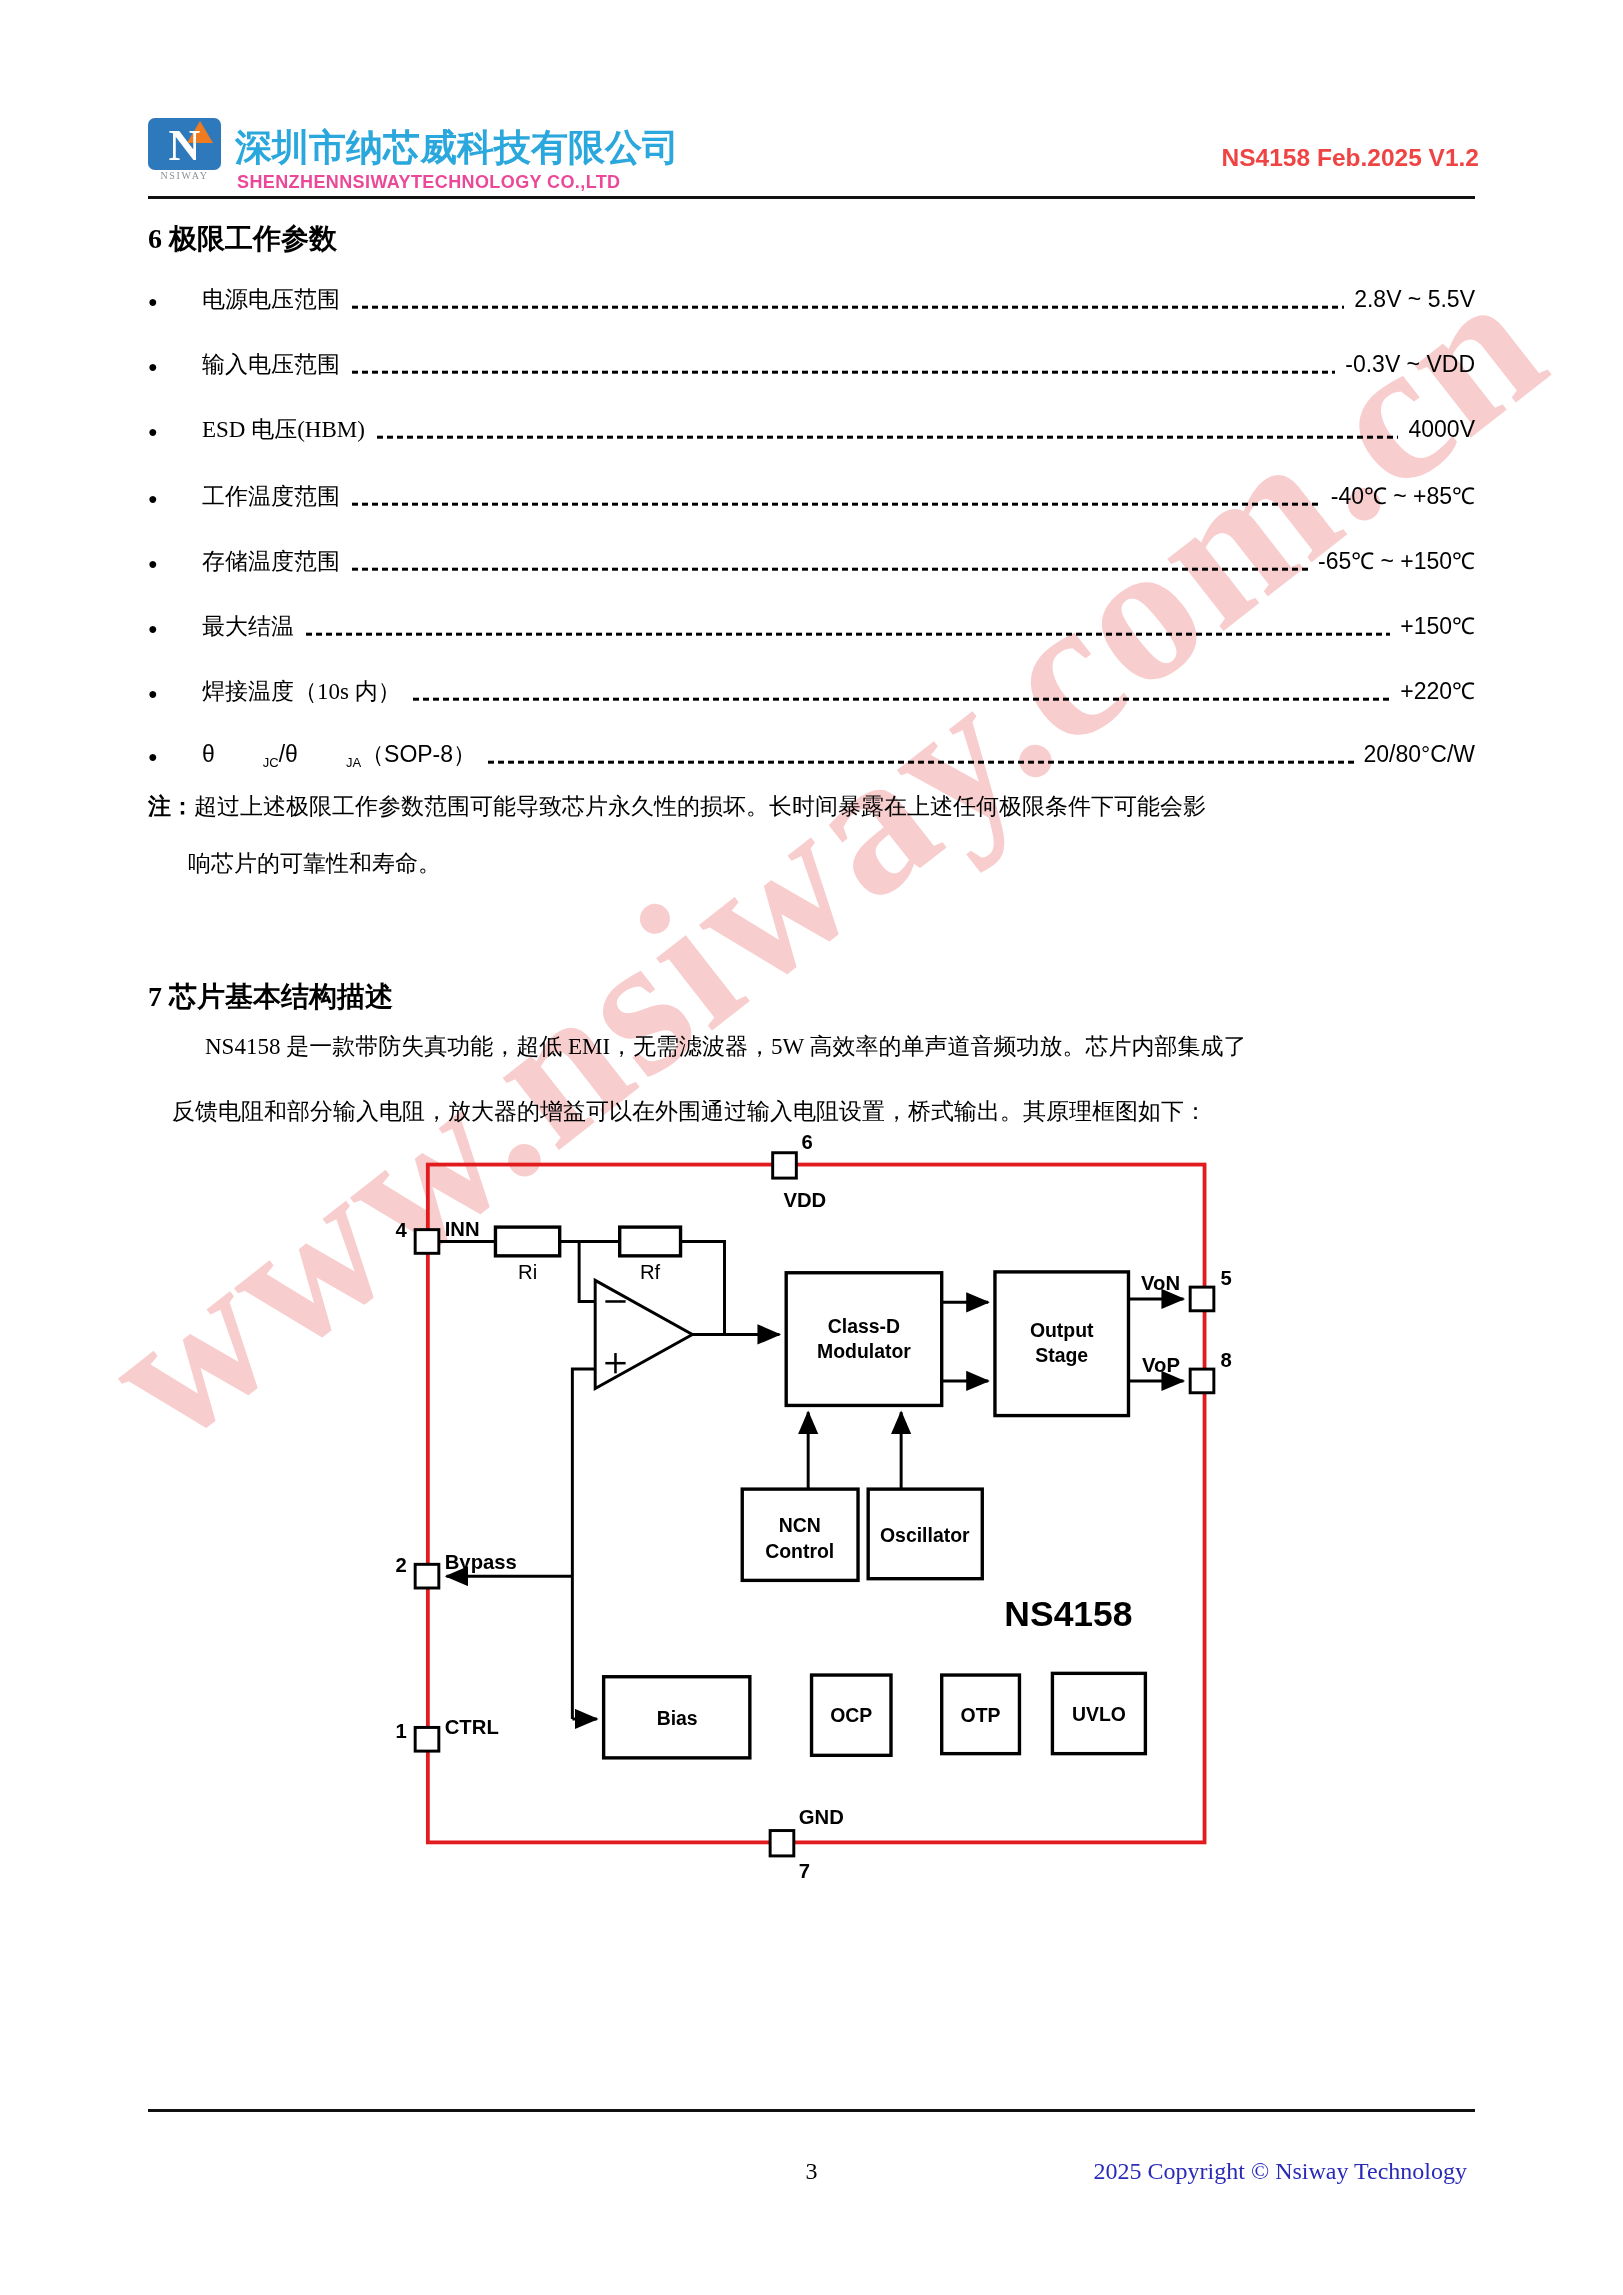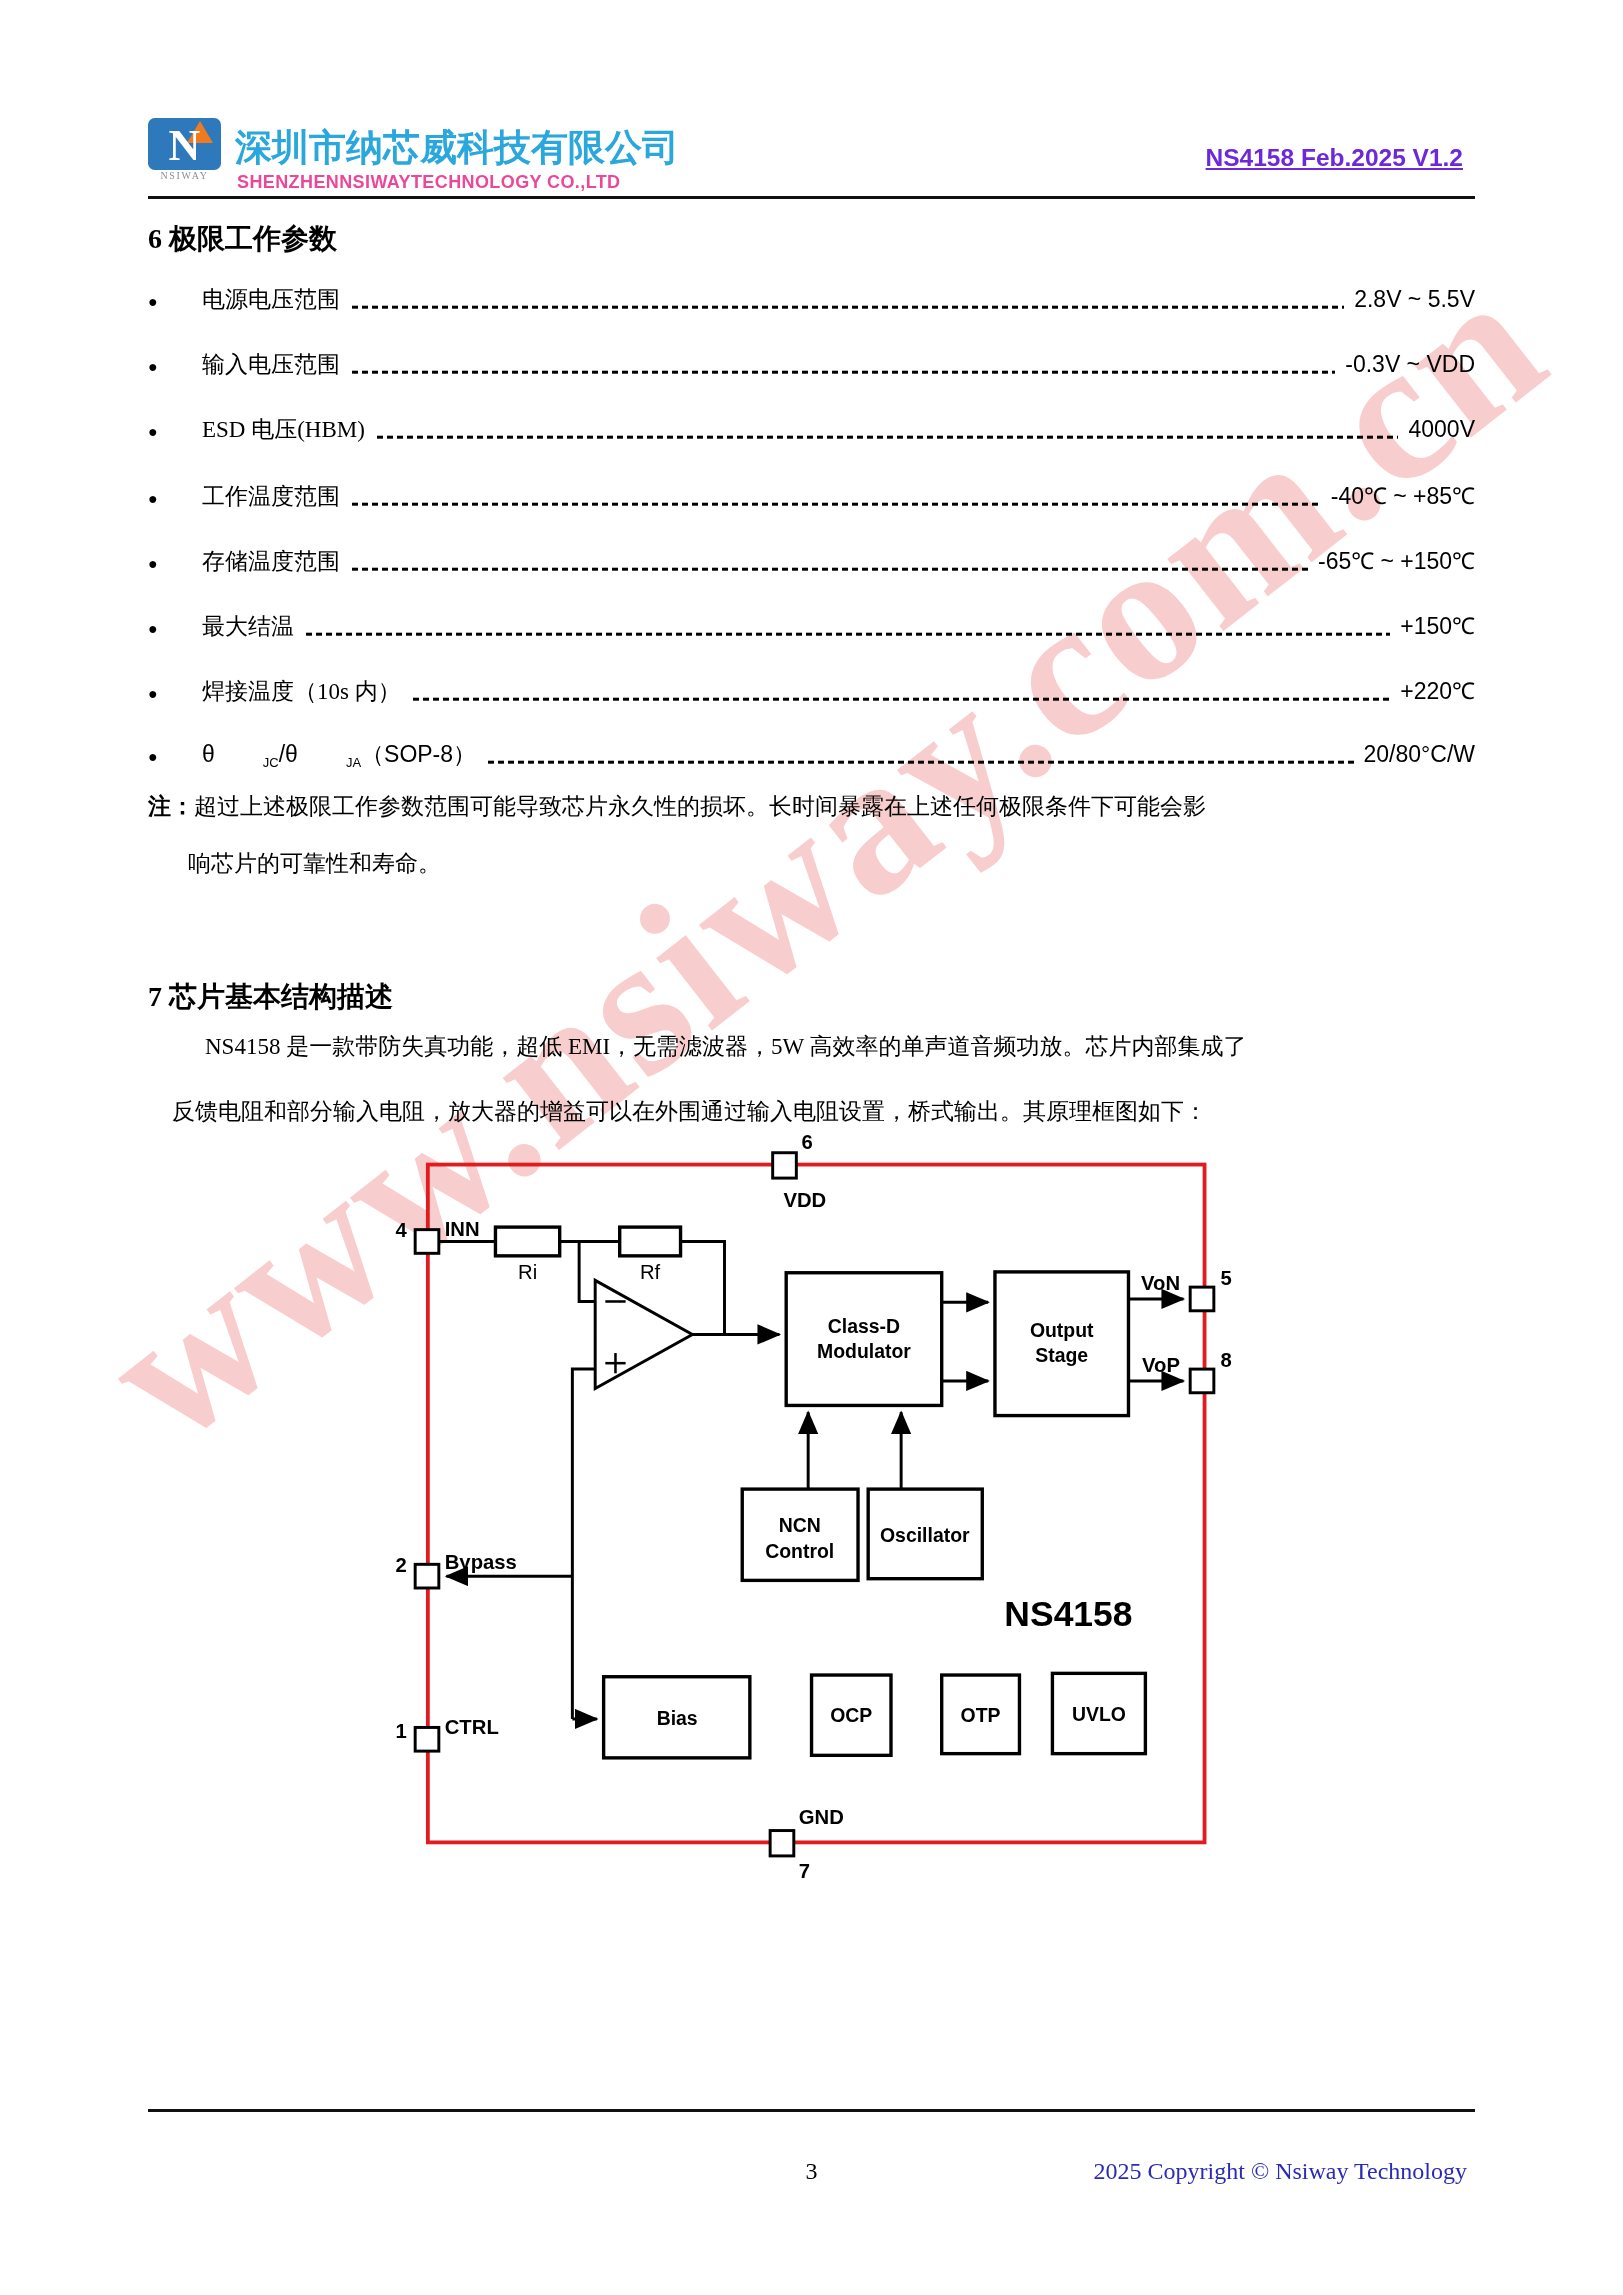--- a/index.html
+++ b/index.html
@@ -23,22 +23,22 @@
             border-left:13.5px solid transparent;border-right:13.5px solid transparent;}
   #logo-n{position:absolute;left:0;top:1.7px;width:73px;height:51px;line-height:51px;
           text-align:center;color:#fff;font-family:"Liberation Serif",serif;
           font-weight:bold;font-size:44px;}
   #logo-caption{position:absolute;left:0;top:52px;width:73px;text-align:center;
                 font-family:"Liberation Serif",serif;font-size:10px;letter-spacing:1.7px;color:#8a8f94;}
   #company-cn{left:235px;top:123px;font-family:"Liberation Sans",sans-serif;
               font-weight:bold;font-size:37px;}
   #company-en{left:237px;top:172px;font-family:"Liberation Sans",sans-serif;
               font-weight:bold;font-size:18px;letter-spacing:0.4px;}
-  #doc-version{right:160px;top:144px;font-family:"Liberation Sans",sans-serif;
-               font-weight:bold;font-size:24.5px;color:#6d28d9;text-decoration:underline;}
+  #doc-version{right:144px;top:144px;font-family:"Liberation Sans",sans-serif;
+               font-weight:bold;font-size:24.5px;color:#ef4444;}
   #header-rule{left:148px;top:196px;width:1327px;height:3.4px;background:#111;}
 
   
   #sec6-title{left:148px;top:220px;font-size:28px;font-weight:bold;}
   #ratings{left:148px;top:265px;width:1327px;}
   .rating-row{display:flex;align-items:baseline;height:65px;
               padding-top:18.6px;box-sizing:border-box;}
   .bullet{width:54px;font-size:16px;flex:0 0 auto;}
   .rating-label{font-size:23px;flex:0 0 auto;white-space:nowrap;}
   .rating-label.sans{font-family:"Liberation Sans",sans-serif;}

